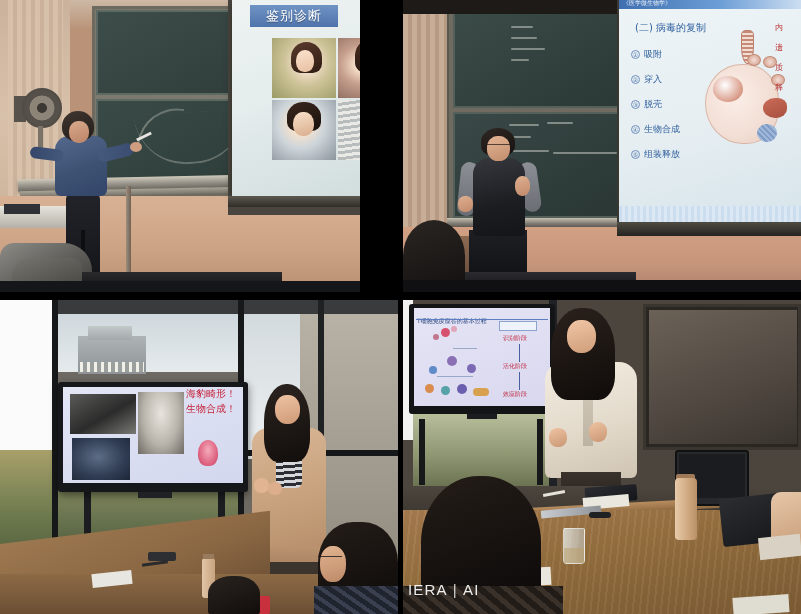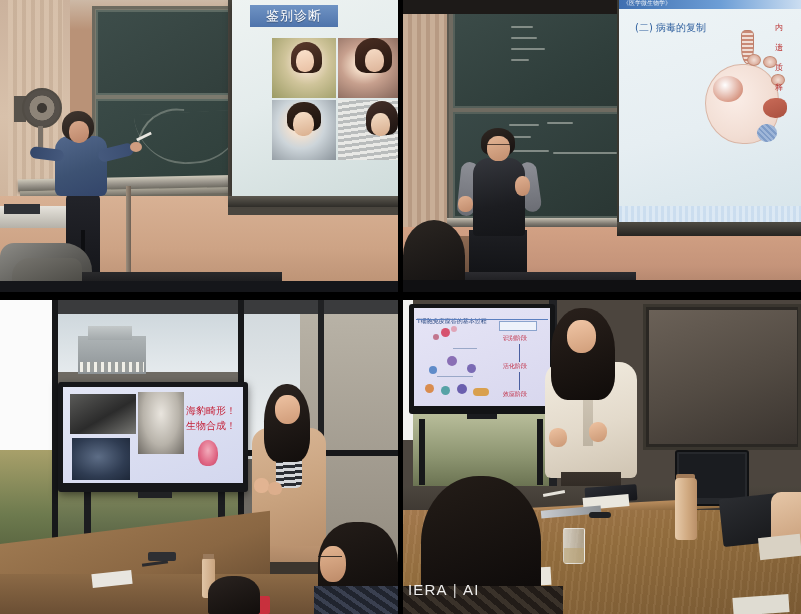--- a/index.html
+++ b/index.html
@@ -3,21 +3,21 @@
 <meta charset="utf-8">
 <style>
   * { margin:0; padding:0; box-sizing:border-box; }
   html,body { width:801px; height:614px; background:#000; overflow:hidden; }
   body { font-family:"Liberation Sans", sans-serif; }
 
   #collage {
     position:relative; width:801px; height:614px; background:#000;
   }
   .quad { position:absolute; overflow:hidden; }
-  #q-tl { left:0;   top:0;   width:398px; height:292px; }
+  #q-tl { left:0;   top:0;   width:360px; height:292px; }
   #q-tr { left:403px; top:0; width:398px; height:292px; }
   #q-bl { left:0;   top:300px; width:398px; height:314px; }
   #q-br { left:403px; top:300px; width:398px; height:314px; }
 
   .layer { position:absolute; }
 
   
   #q-tl { background:#b99277; }
   .tl-wall-left { left:0; top:0; width:70px; height:292px;
     background:linear-gradient(180deg,#cbb29d 0%,#d8c1ab 40%,#c4a88f 100%); }
@@ -223,21 +223,21 @@
   .bl-tv-stand { left:138px; top:192px; width:34px; height:6px; background:#202124; }
   .bl-tv-leg1 { left:84px; top:192px; width:7px; height:84px; background:#1c1d20; }
   .bl-tv-leg2 { left:218px; top:192px; width:7px; height:84px; background:#1c1d20; }
   .bl-tv-base { left:62px; top:272px; width:180px; height:8px; background:#17181a; }
   .bl-photo1 { left:70px; top:94px; width:66px; height:40px;
     background:linear-gradient(150deg,#5a5a58,#2b2b2b 55%,#787874); }
   .bl-photo2 { left:138px; top:92px; width:46px; height:62px;
     background:radial-gradient(ellipse at 50% 35%,#e9e5de,#b8b3aa 55%,#6e6a64); }
   .bl-photo3 { left:72px; top:138px; width:58px; height:42px;
     background:radial-gradient(ellipse at 45% 45%,#5d6d86,#2f3c52 60%,#1d2738); }
-  .bl-slide-txt { left:186px; top:103px; width:60px; }
+  .bl-slide-txt { left:186px; top:86px; width:60px; }
   .bl-slide-txt div { color:#c0213a; font-size:10px; line-height:15px;
     font-family:"DejaVu Sans", sans-serif; text-shadow:0 0 1px rgba(255,255,255,.4); }
   .bl-slide-icon { left:198px; top:140px; width:20px; height:26px;
     background:radial-gradient(ellipse at 50% 40%,#f4a9b8,#e0607e 60%,#c43a5c);
     border-radius:50% 50% 40% 40%; opacity:.95; }
   
   .bl-p-hair { left:264px; top:84px; width:46px; height:78px;
     border-radius:48% 48% 30% 30%; background:linear-gradient(160deg,#2c2420,#120e0c); }
   .bl-p-face { left:275px; top:95px; width:25px; height:29px; border-radius:46%;
     background:linear-gradient(165deg,#eec3a3,#cf9a77); }
@@ -470,20 +470,42 @@
     <div class="layer tr-floor"></div>
     <div class="layer tr-wall-top"></div>
 
     <div class="layer tr-screen-frame"></div>
     <div class="layer tr-screen"></div>
     <div class="layer tr-screen-bot"></div>
     <div class="layer tr-slide-head">
       <span>《医学微生物学》</span>
     </div>
     <div class="layer tr-slide-h2">(二) 病毒的复制</div>
+    <div class="layer tr-steps">
+      <div class="tr-step">
+        <i>①</i>
+        <b>吸附</b>
+      </div>
+      <div class="tr-step">
+        <i>②</i>
+        <b>穿入</b>
+      </div>
+      <div class="tr-step">
+        <i>③</i>
+        <b>脱壳</b>
+      </div>
+      <div class="tr-step">
+        <i>④</i>
+        <b>生物合成</b>
+      </div>
+      <div class="tr-step">
+        <i>⑤</i>
+        <b>组装释放</b>
+      </div>
+    </div>
     <div class="layer tr-diagram">
       <div class="tr-cell"></div>
       <div class="tr-nucleus"></div>
       <div class="tr-virus"></div>
       <div class="tr-v2" style="left:46px;top:26px;"></div>
       <div class="tr-v2" style="left:62px;top:28px;"></div>
       <div class="tr-v2" style="left:70px;top:46px;"></div>
       <div class="tr-red-blob"></div>
       <div class="tr-blue-blob"></div>
     </div>

